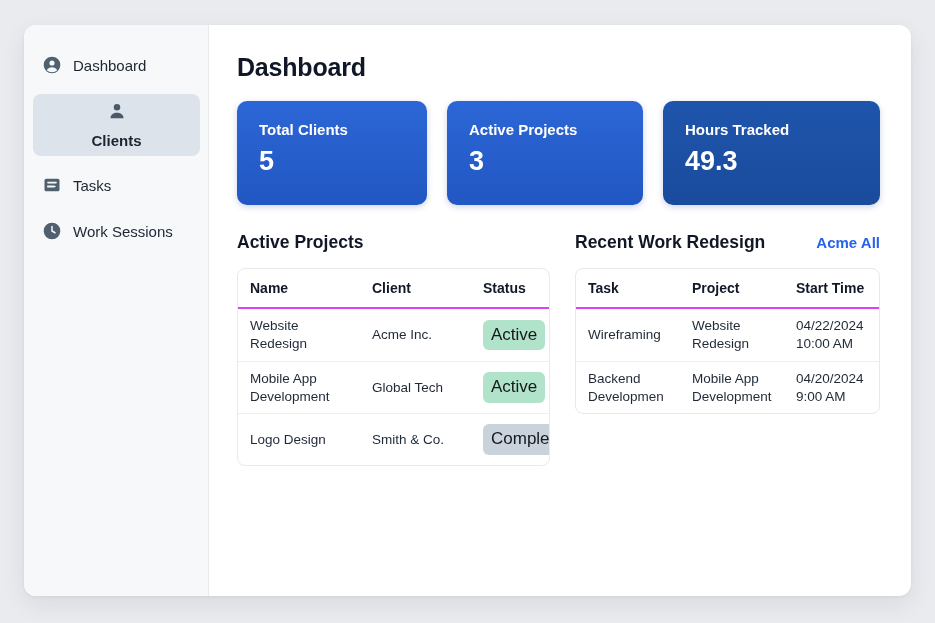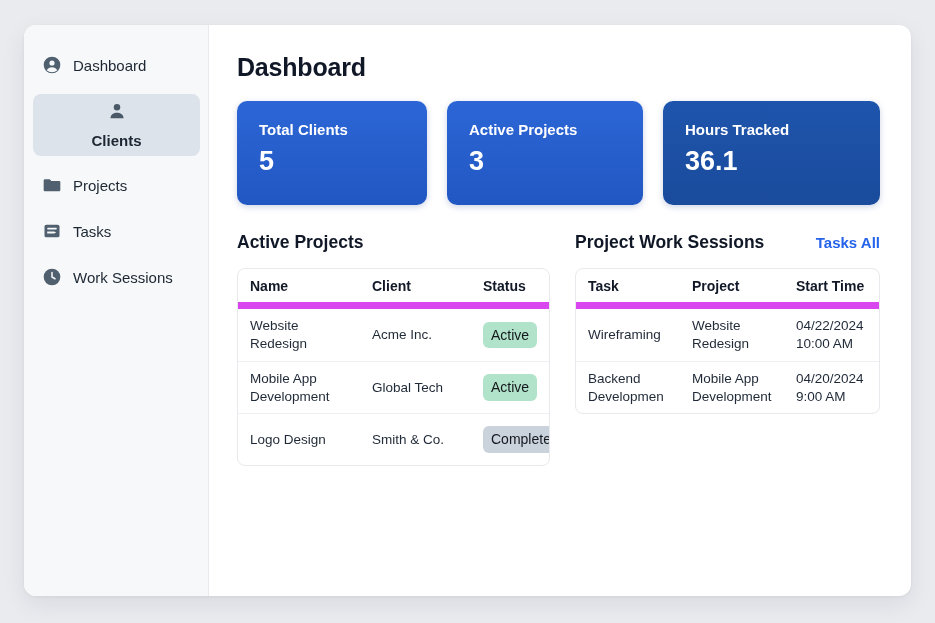--- a/index.html
+++ b/index.html
@@ -62,33 +62,33 @@
     margin-bottom:14px; min-height:22px;
   }
   .sec-title { margin:0; font-size:17.5px; font-weight:700; color:#101726; }
   .view-all { font-size:15px; font-weight:600; color:#2563eb; text-decoration:none; cursor:pointer; }
   
   .table-wrap { border:1px solid #e7e9ec; border-radius:8px; overflow:hidden; background:#fff; }
   table.data { width:100%; border-spacing:0; table-layout:fixed; }
   table.data th {
     text-align:left; font-size:14px; font-weight:600; color:#111827;
     padding:0 12px; height:40px; box-sizing:border-box;
-    border-bottom:7px solid #d946ef;
+    border-bottom:2px solid #d946ef;
     white-space:nowrap;
   }
   table.data td {
     font-size:13.5px; color:#1f2937;
     padding:4px 12px; height:52px; box-sizing:border-box;
     vertical-align:middle; line-height:1.32;
     word-wrap:break-word;
   }
   table.data tbody tr + tr td { border-top:1px solid #edeff2; }
   td.status-cell { text-align:right; }
   .badge {
-    display:inline-block; font-size:14px; font-weight:400;
+    display:inline-block; font-size:17px; font-weight:400;
     padding:4px 8px; border-radius:6px; color:#15181d; white-space:nowrap;
   }
   .badge-green { background:#b0e3c9; }
   .badge-gray  { background:#cad2dc; }
 </style>
 </head>
 <body>
 
 <div class="window">
 
@@ -108,28 +108,20 @@
     <div class="side-item active">
       <span class="side-icon">
         <svg width="20" height="20" viewBox="0 0 24 24" fill="#4a5968">
           <circle cx="12" cy="7.6" r="3.9"></circle>
           <path d="M4.2 20c.4-3.8 3.8-5.9 7.8-5.9s7.4 2.1 7.8 5.9v.6H4.2z"></path>
         </svg>
       </span>
       <span>Clients</span>
     </div>
 
-    <div class="side-item">
-      <span class="side-icon">
-        <svg width="20" height="20" viewBox="0 0 24 24">
-          <path d="M3.5 5h5.7l2 2.2h9.3c.8 0 1.5.7 1.5 1.5v9.3c0 .8-.7 1.5-1.5 1.5h-17c-.8 0-1.5-.7-1.5-1.5V6.5C2 5.7 2.7 5 3.5 5z" fill="#51606f"></path>
-        </svg>
-      </span>
-      <span>Projects</span>
-    </div>
 
     <div class="side-item">
       <span class="side-icon">
         <svg width="20" height="20" viewBox="0 0 24 24">
           <rect x="3" y="4.5" width="18" height="15" rx="2.2" fill="#51606f"></rect>
           <rect x="6.2" y="8.2" width="11.6" height="1.9" rx="0.95" fill="#f7f8f9"></rect>
           <path d="M6.2 12.5h8.4l2.4 1.2-2.4 1.2H6.2z" fill="#f7f8f9"></path>
         </svg>
       </span>
       <span>Tasks</span>
@@ -155,21 +147,21 @@
       <section class="stat-card">
         <div class="stat-label">Total Clients</div>
         <div class="stat-value">5</div>
       </section>
       <section class="stat-card">
         <div class="stat-label">Active Projects</div>
         <div class="stat-value">3</div>
       </section>
       <section class="stat-card dark">
         <div class="stat-label">Hours Tracked</div>
-        <div class="stat-value">36.1</div>
+        <div class="stat-value">49.3</div>
       </section>
     </div>
 
     <div class="cols">
 
       <section>
         <div class="sec-head">
           <h2 class="sec-title">Active Projects</h2>
         </div>
         <div class="table-wrap">
@@ -208,22 +200,22 @@
                   <span class="badge badge-gray">Completed</span>
                 </td>
               </tr>
             </tbody>
           </table>
         </div>
       </section>
 
       <section>
         <div class="sec-head">
-          <h2 class="sec-title">Project Work Sessions</h2>
-          <a class="view-all">Tasks All</a>
+          <h2 class="sec-title">Recent Work Redesign</h2>
+          <a class="view-all">Acme All</a>
         </div>
         <div class="table-wrap">
           <table class="data">
             <colgroup>
                 <col style="width:104px">
                 <col style="width:104px">
                 <col>
               </colgroup>
             <thead>
               <tr>

